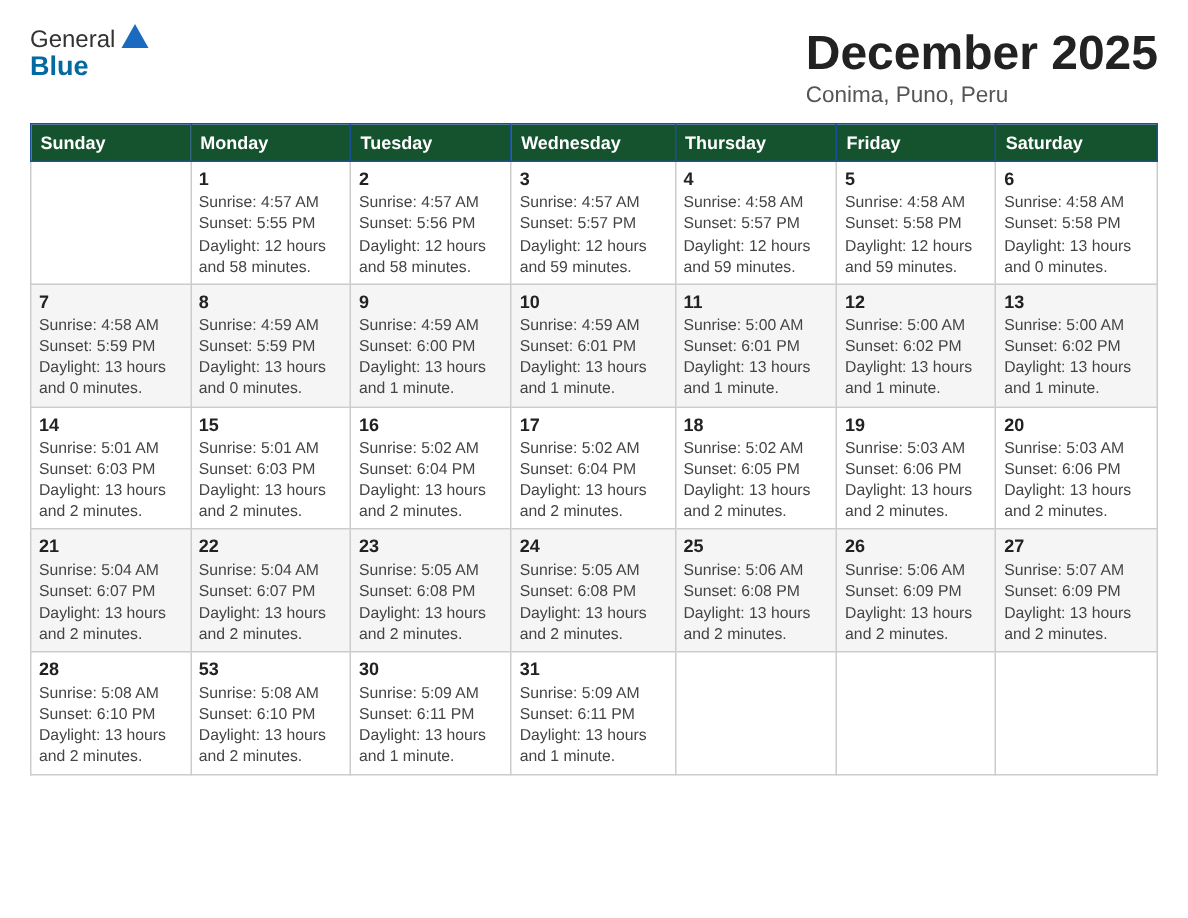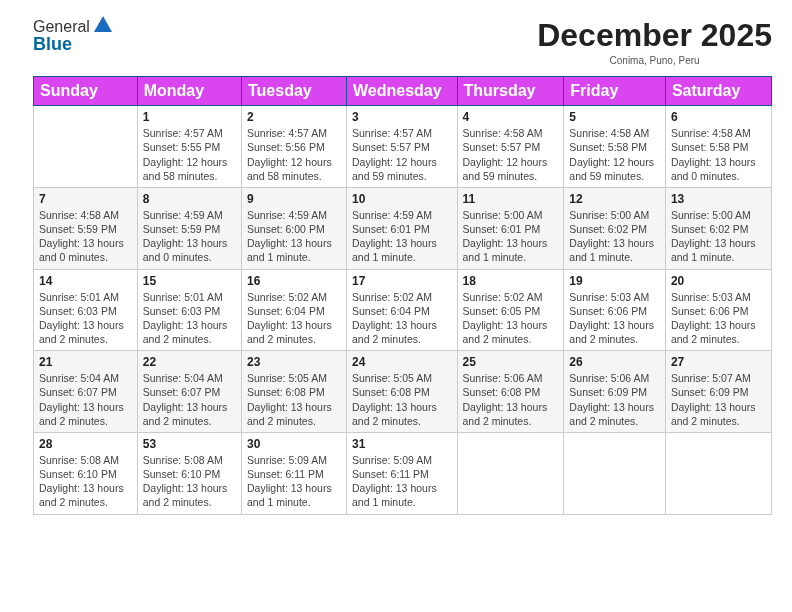--- a/index.html
+++ b/index.html
@@ -6,21 +6,21 @@
     body {
       font-family: Arial, sans-serif;
       background: #fff;
       width: 792px;
       height: 612px;
       overflow: hidden;
     }
     .page {
       width: 792px;
       min-height: 612px;
-      padding: 18px 20px 10px 33px;
+      padding: 18px 20px 10px 20px;
       background: #fff;
     }
     .header {
       display: flex;
       justify-content: space-between;
       align-items: flex-start;
       margin-bottom: 10px;
     }
     .logo {
       display: flex;
@@ -28,43 +28,43 @@
     }
     .logo-general { color: #333; }
     .logo-blue { color: #1a6abf; }
     .logo-icon {
       width: 22px;
       height: 22px;
       margin-left: 2px;
       margin-top: -4px;
     }
     .title-block {
-      text-align: center;
+      text-align: left;
     }
     .month-title {
       font-size: 32px;
       font-weight: bold;
       color: #222;
       line-height: 1.1;
     }
     .location {
-      font-size: 10px;
+      font-size: 15px;
       color: #555;
       margin-top: 2px;
     }
     .calendar {
       width: 100%;
       border-collapse: collapse;
       font-size: 11px;
     }
     .calendar thead tr th {
-      background: #d946ef;
+      background: #14532d;
       color: #fff;
       padding: 5px 6px;
-      font-size: 16px;
+      font-size: 12px;
       font-weight: bold;
       border: 1px solid #1a4f9a;
       text-align: left;
     }
     .calendar tbody tr td {
       border: 1px solid #ccc;
       padding: 4px 5px;
       vertical-align: top;
       width: 113px;
       min-height: 70px;

